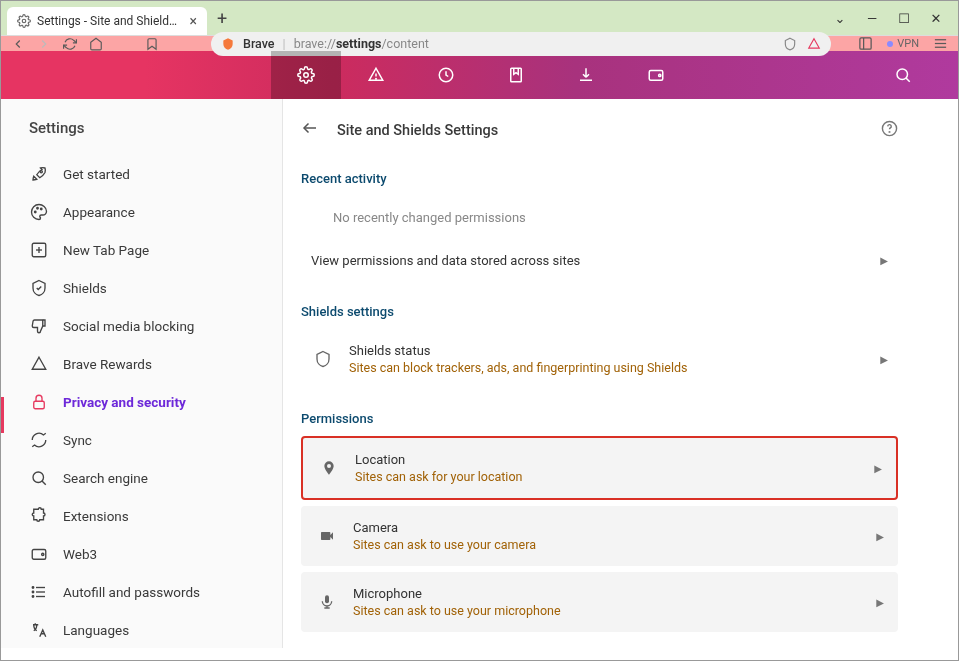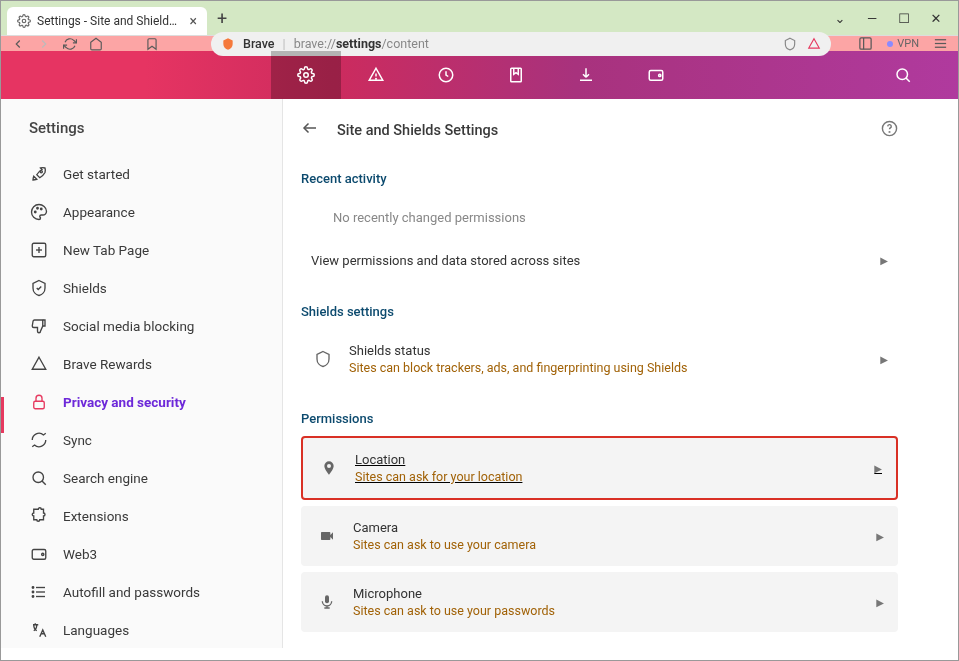--- a/index.html
+++ b/index.html
@@ -59,21 +59,21 @@
 
 .row { display: flex; align-items: center; padding: 14px 10px; cursor: pointer; border-radius: 4px; }
 .row .ricn { width: 24px; margin-right: 14px; display: flex; justify-content: center; color: #666; }
 .row .rcontent { flex: 1; }
 .row .rtitle { font-size: 13px; color: #333; }
 .row .rdesc { font-size: 12.5px; color: #a16207; margin-top: 2px; }
 .row .chev { color: #777; font-size: 10px; }
 .single-row .rtitle { font-size: 13px; }
 
 .perm-list .row { background: #f4f4f4; margin-bottom: 6px; border-radius: 4px; padding: 14px 14px; }
-.highlight { border: 2.5px solid #d93025; text-decoration: underline; }
+.highlight { border: 2.5px solid #d93025; }
 </style>
 </head>
 <body>
 
 <div class="titlebar">
   <div class="tab">
     <svg width="14" height="14" viewBox="0 0 24 24" fill="none" stroke="#666" stroke-width="2">
         <circle cx="12" cy="12" r="3"></circle>
         <path d="M19.4 15a1.65 1.65 0 0 0 .33 1.82l.06.06a2 2 0 1 1-2.83 2.83l-.06-.06a1.65 1.65 0 0 0-1.82-.33 1.65 1.65 0 0 0-1 1.51V21a2 2 0 0 1-4 0v-.09a1.65 1.65 0 0 0-1-1.51 1.65 1.65 0 0 0-1.82.33l-.06.06a2 2 0 1 1-2.83-2.83l.06-.06a1.65 1.65 0 0 0 .33-1.82 1.65 1.65 0 0 0-1.51-1H3a2 2 0 0 1 0-4h.09a1.65 1.65 0 0 0 1.51-1 1.65 1.65 0 0 0-.33-1.82l-.06-.06a2 2 0 1 1 2.83-2.83l.06.06a1.65 1.65 0 0 0 1.82.33h0a1.65 1.65 0 0 0 1-1.51V3a2 2 0 0 1 4 0v.09a1.65 1.65 0 0 0 1 1.51h0a1.65 1.65 0 0 0 1.82-.33l.06-.06a2 2 0 1 1 2.83 2.83l-.06.06a1.65 1.65 0 0 0-.33 1.82v0a1.65 1.65 0 0 0 1.51 1H21a2 2 0 0 1 0 4h-.09a1.65 1.65 0 0 0-1.51 1z"></path>
       </svg>
@@ -389,20 +389,20 @@
           </div>
           <div class="row">
             <span class="ricn">
               <svg width="16" height="16" viewBox="0 0 24 24" fill="currentColor">
                 <path d="M12 14a3 3 0 0 0 3-3V5a3 3 0 1 0-6 0v6a3 3 0 0 0 3 3z"></path>
                 <path d="M19 11a7 7 0 0 1-14 0M12 18v3M8 21h8" fill="none" stroke="currentColor" stroke-width="2"></path>
               </svg>
             </span>
             <div class="rcontent">
               <div class="rtitle">Microphone</div>
-              <div class="rdesc">Sites can ask to use your passwords</div>
+              <div class="rdesc">Sites can ask to use your microphone</div>
             </div>
             <span class="chev">▶</span>
           </div>
         </div>
     </div>
   </div>
 </div>
 
 </body></html>

